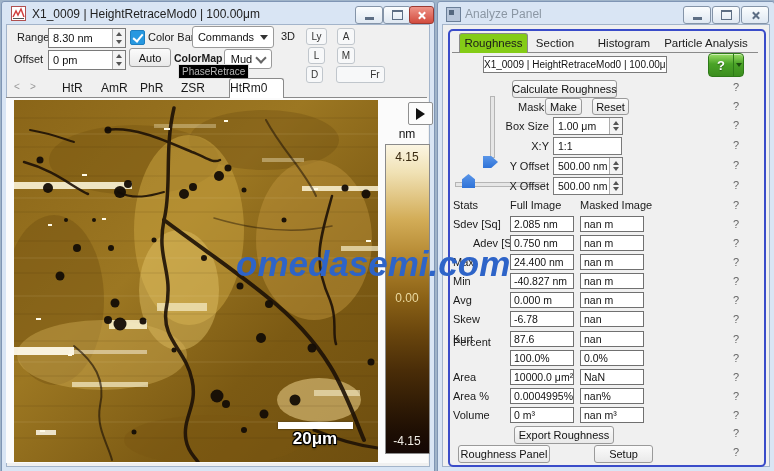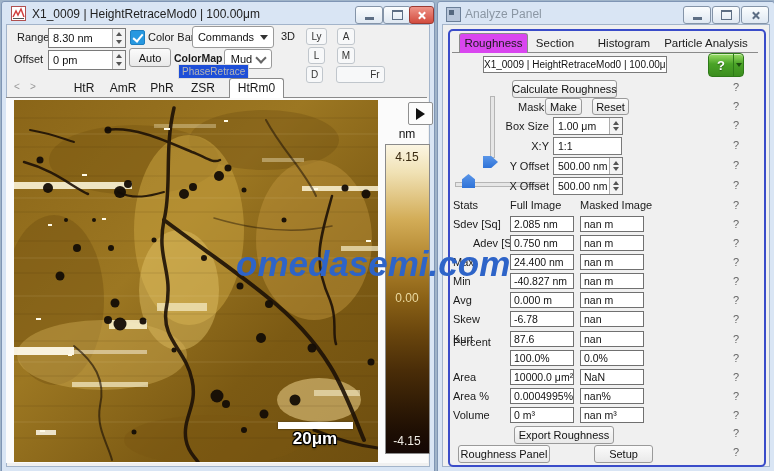--- a/index.html
+++ b/index.html
@@ -37,38 +37,38 @@
         font-size:10px;color:#333;display:flex;align-items:center;justify-content:center;}
   .help{position:absolute;left:730px;width:12px;text-align:center;font-size:11px;color:#666;}
 
   
   .checkbox{position:absolute;width:13px;height:13px;background:#2798e0;border:1px solid #1d7ec0;border-radius:2px;
             display:flex;align-items:center;justify-content:center;}
   .check{width:4px;height:8px;border-right:2px solid #fff;border-bottom:2px solid #fff;transform:rotate(40deg);margin-top:-2px;}
   .tri-down-b{width:0;height:0;border-left:4px solid transparent;border-right:4px solid transparent;border-top:5px solid #333;margin-left:6px;}
   .chev{width:6px;height:6px;border-right:2px solid #666;border-bottom:2px solid #666;transform:rotate(45deg);margin:-3px 0 0 5px;}
   .tabline{position:absolute;border-top:1px solid #8a8a8a;}
-  .tab{position:absolute;font-size:12px;color:#1a1a1a;text-align:center;}
+  .tab{position:absolute;font-size:12px;color:#1a1a1a;text-align:left;}
   .tab.active{background:#fff;border:1px solid #8a8a8a;border-bottom:none;border-radius:3px 3px 0 0;z-index:3;}
   .playbtn{position:absolute;background:#fcfcfc;border:1px solid #909090;border-radius:2px;
            display:flex;align-items:center;justify-content:center;}
   .tri-right{width:0;height:0;border-top:6px solid transparent;border-bottom:6px solid transparent;border-left:9px solid #111;}
   .cbar{position:absolute;background:linear-gradient(180deg,#fbf5e2 0%,#f0e1b4 9%,#d3ad58 24%,#b0832c 38%,#8a6116 50%,#6a460d 61%,#4a2d08 73%,#2f1a05 85%,#1c0d03 94%,#140704 100%);
         border:1px solid #8a8a8a;}
   .cbar-lbl{position:absolute;font-size:12px;text-align:center;width:44px;white-space:nowrap;}
   .scalebar{position:absolute;background:#fff;box-shadow:0 0 2px rgba(0,0,0,.7);}
   .scaletxt{position:absolute;font-size:17px;font-weight:bold;color:#fff;text-align:center;
             text-shadow:-1px -1px 0 #000,1px -1px 0 #000,-1px 1px 0 #000,1px 1px 0 #000,0 2px 2px rgba(0,0,0,.5);}
-  .hint{position:absolute;font-size:10px;color:#b5b5b5;background:#1d4ed8;border:1px solid #ddd;
+  .hint{position:absolute;font-size:10px;color:#b5b5b5;background:#000000;border:1px solid #ddd;
         padding:0 3px;line-height:13px;white-space:nowrap;}
 
   
   .bluebox{position:absolute;border:2px solid #3a4cc9;border-radius:5px;background:#f0f0f0;}
   .atab{position:absolute;font-size:11.5px;color:#1a1a1a;text-align:center;white-space:nowrap;}
-  .atab.active{background:#d946ef;border:1px solid #8a8a8a;border-bottom:none;border-radius:3px 3px 0 0;
+  .atab.active{background:#84cc16;border:1px solid #8a8a8a;border-bottom:none;border-radius:3px 3px 0 0;
                line-height:19px;z-index:3;}
   .srcfield{position:absolute;background:#fff;border:1px solid #7a7a7a;font-size:10px;color:#111;
             text-align:center;line-height:15px;white-space:nowrap;overflow:hidden;}
   .greenbtn{position:absolute;width:34px;height:22px;border:1px solid #2e7a18;border-radius:4px;
             background:linear-gradient(#9ade66,#4aa327 45%,#3b8d1e);box-shadow:inset 0 1px 0 rgba(255,255,255,.55);
             display:flex;align-items:center;}
   .greenbtn .q{flex:1;text-align:center;color:#fff;font-weight:bold;font-size:13px;text-shadow:0 1px 1px rgba(0,0,0,.4);}
   .greenbtn .dd{width:9px;height:100%;border-left:1px solid #2e7a18;display:flex;align-items:center;justify-content:center;}
   .tri-dd{width:0;height:0;border-left:3px solid transparent;border-right:3px solid transparent;border-top:4px solid #1e4d10;}
   .groove-v{position:absolute;width:3px;background:#e6e6e6;border:1px solid #b5b5b5;}

